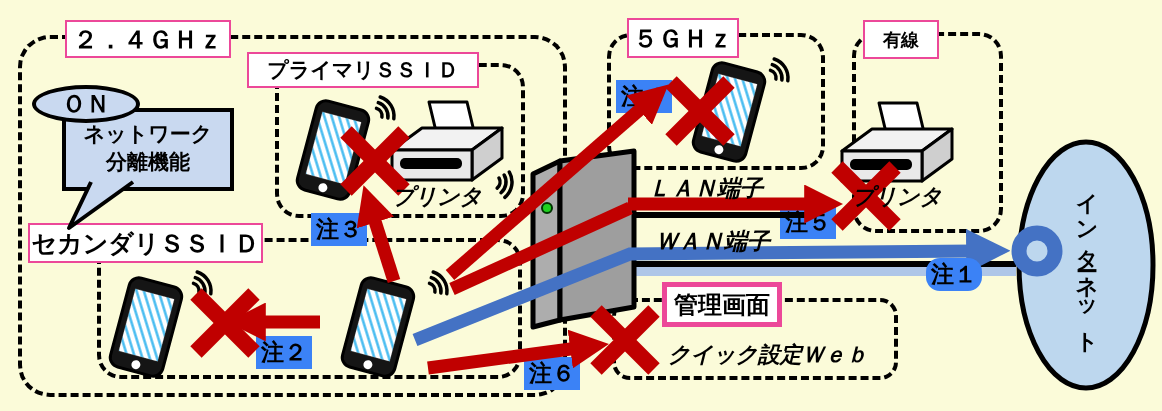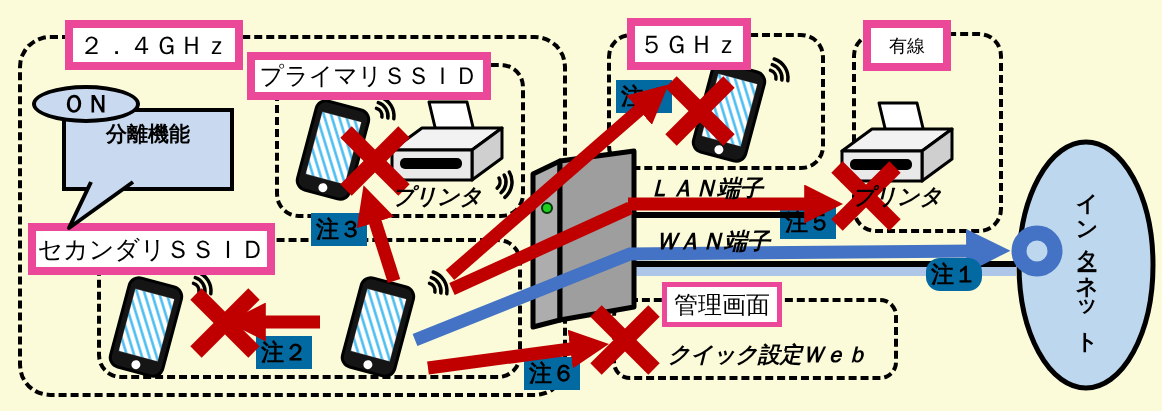--- a/index.html
+++ b/index.html
@@ -3,27 +3,27 @@
 <meta charset="utf-8">
 <style>
   html,body{margin:0;padding:0;}
   .stage{
     position:relative;width:1162px;height:411px;background:#FBFBD9;
     font-family:"Liberation Sans",sans-serif;overflow:hidden;color:#000;
   }
   .zone{position:absolute;border:4px dashed #000;z-index:1;}
   .shapes{position:absolute;left:0;top:0;z-index:3;}
   .lblbox{
-    position:absolute;background:#fff;border:8px solid #ec4899;z-index:4;
+    position:absolute;background:#fff;border:2px solid #ec4899;z-index:4;
     display:flex;align-items:center;justify-content:center;
-    font-weight:normal;white-space:nowrap;
+    font-weight:bold;white-space:nowrap;
   }
   .txt{position:absolute;font-weight:bold;white-space:nowrap;z-index:4;font-style:italic;}
   .note{
-    position:absolute;background:#0369a1;font-weight:bold;font-size:23px;
+    position:absolute;background:#3b82f6;font-weight:bold;font-size:23px;
     padding:1px 5px;z-index:2;white-space:nowrap;
   }
   .note.above{z-index:4;}
   .bubble{
     position:absolute;left:62px;top:108px;width:164px;height:67px;
     background:#C9D9F0;border:4px solid #000;z-index:5;
     text-align:center;font-weight:bold;font-size:21px;line-height:1.35;
     padding-top:8px;
   }
   .tailsvg{position:absolute;left:55px;top:180px;z-index:5;}
@@ -146,21 +146,21 @@
     <use href="#xmark" transform="translate(225,323)"></use>
     <use href="#xmark" transform="translate(375,161)"></use>
     <use href="#xmark" transform="translate(700,111)"></use>
     <use href="#xmark" transform="translate(866,196)"></use>
     <use href="#xmark" transform="translate(625,340)"></use>
   </svg>
 
   <div class="lblbox" style="left:65px;top:20px;width:162px;height:34px;font-size:25px;">
     <span>２．４ＧＨｚ</span>
   </div>
-  <div class="lblbox" style="left:247px;top:52px;width:228px;height:32px;font-size:24px;">
+  <div class="lblbox" style="left:247px;top:52px;width:228px;height:32px;font-size:21px;">
     <span>プライマリＳＳＩＤ</span>
   </div>
   <div class="lblbox" style="left:28px;top:223px;width:231px;height:36px;font-size:25px;">
     <span>セカンダリＳＳＩＤ</span>
   </div>
   <div class="lblbox" style="left:627px;top:18px;width:108px;height:36px;font-size:25px;">
     <span>５ＧＨｚ</span>
   </div>
   <div class="lblbox" style="left:863px;top:20px;width:72px;height:35px;font-size:18px;">
     <span>有線</span>
@@ -171,20 +171,21 @@
 
   <div class="txt" style="left:648px;top:173px;font-size:23px;">ＬＡＮ端子</div>
   <div class="txt" style="left:655px;top:226px;font-size:23px;">ＷＡＮ端子</div>
   <div class="txt" style="left:668px;top:340px;font-size:22px;">クイック設定Ｗｅｂ</div>
   <div class="txt" style="left:392px;top:182px;font-size:22px;">プリンタ</div>
   <div class="txt" style="left:852px;top:182px;font-size:22px;">プリンタ</div>
 
   <div class="note above" style="left:926px;top:258px;border-radius:14px;">注１</div>
 
   <div class="bubble">
+    <div>ネットワーク</div>
     <div>分離機能</div>
   </div>
   <svg class="tailsvg" width="90" height="60" viewBox="0 0 90 60">
     <path d="M36,2 L78,2 L14,48 Z" fill="#C9D9F0" stroke="none"></path>
     <path d="M36,2 L14,48 L78,2" fill="none" stroke="#000" stroke-width="4" stroke-linejoin="round"></path>
   </svg>
   <div class="onpill">
     <span>ＯＮ</span>
   </div>
 

